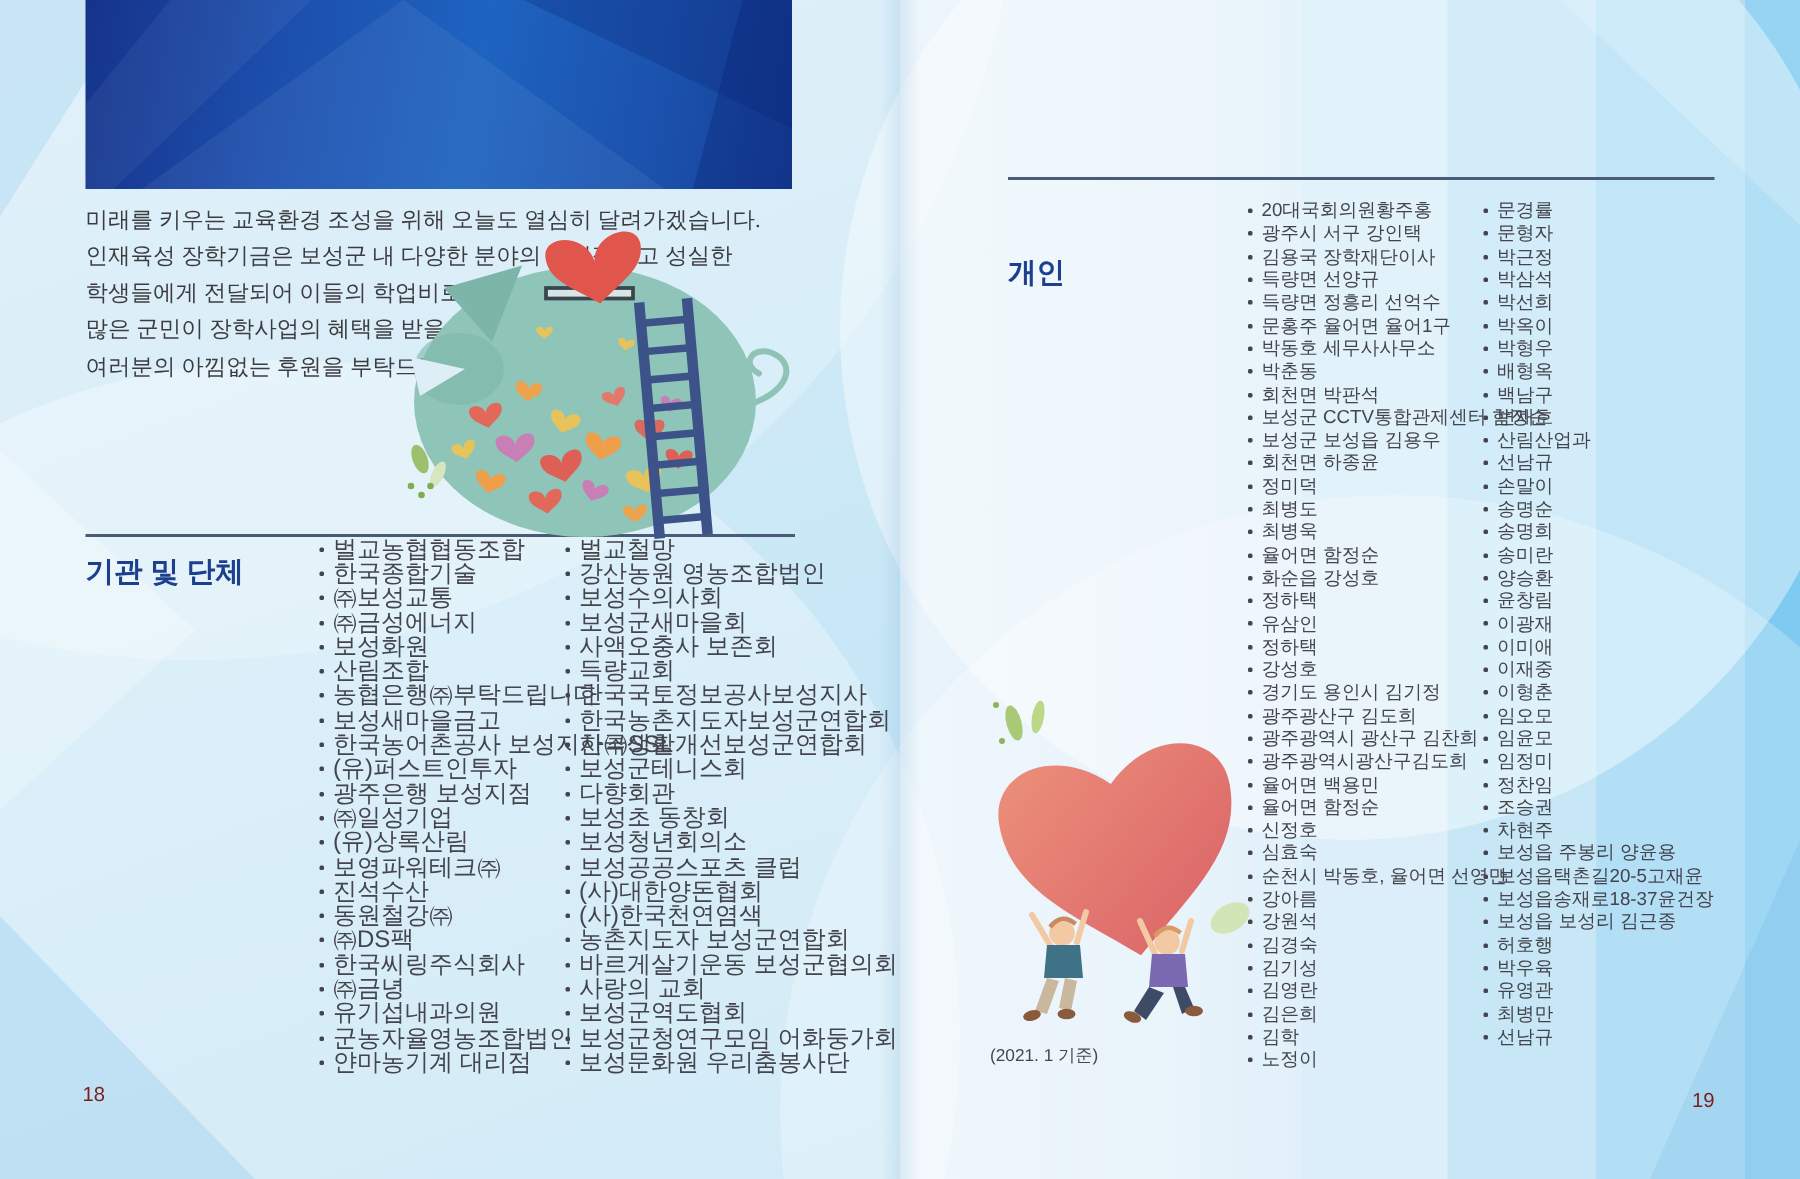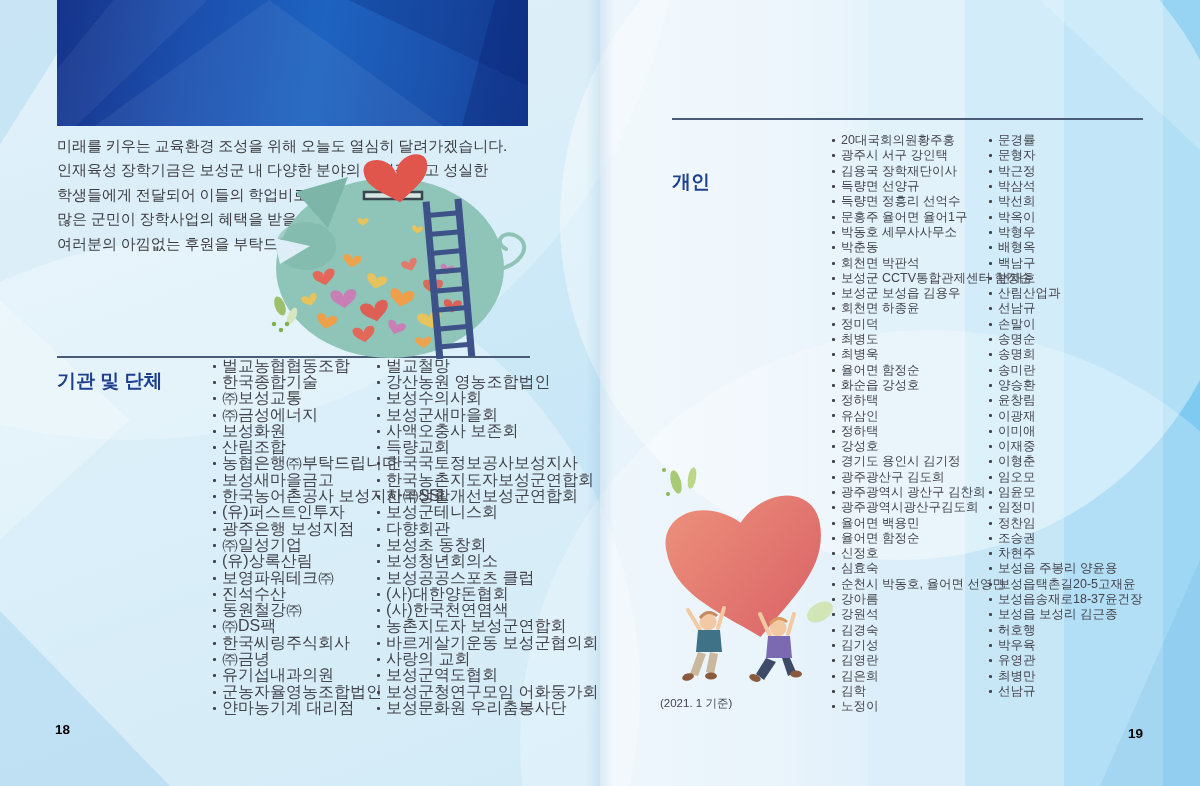--- a/index.html
+++ b/index.html
@@ -70,21 +70,21 @@
   .blist li::before{content:"";flex:none;width:3px;height:3px;border-radius:1px;
     background:#44444c;margin-right:6px;}
   .org{top:358px;font-size:16px;}
   .org li{height:16.3px;}
   .org1{left:213px;} .org2{left:377px;}
   .ind{top:133px;font-size:12.5px;text-align:right;}
   .ind li{height:15.3px;}
   .ind1{left:832px;} .ind2{left:989px;}
 
   .caption{position:absolute;left:660px;top:696px;font-size:11.5px;color:#45454d;z-index:4;}
-  .pagenum{position:absolute;font-size:13.5px;font-weight:700;color:#000000;z-index:4;}
+  .pagenum{position:absolute;font-size:13.5px;font-weight:400;color:#7f1d1d;z-index:4;}
   .pn-left{left:55px;top:722px;} .pn-right{left:1128px;top:726px;}
 
   .illus{position:absolute;z-index:5;}
   .illus-pig{left:268px;top:150px;}
   .illus-heart{left:648px;top:460px;}
 </style>
 </head>
 <body>
 
 <div id="canvas">

